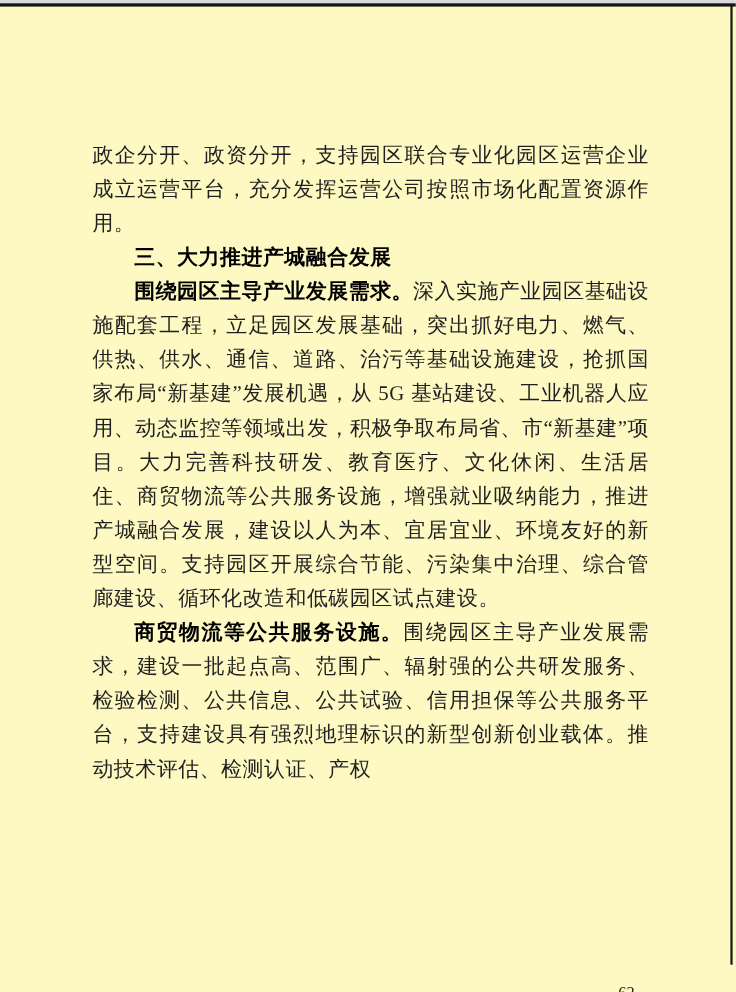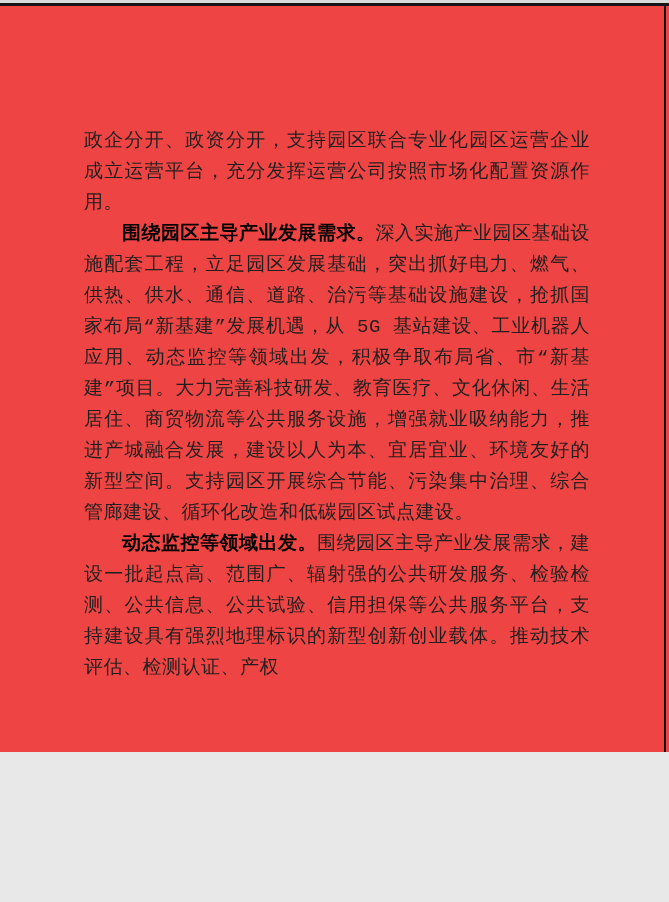--- a/index.html
+++ b/index.html
@@ -3,24 +3,24 @@
 <meta charset="utf-8">
 <style>
   html, body {
     margin: 0;
     padding: 0;
     background: #e8e8e8;
   }
   .page {
     position: relative;
     width: 669px;
-    height: 752px;
-    background: #ef4444;
+    height: 902px;
+    background: #fef9c3;
     overflow: hidden;
-    font-family: Liberation Mono, monospace;
+    font-family: Liberation Serif, serif;
     color: #1f1f1f;
   }
   .scan-strip-top {
     position: absolute;
     top: 0; left: 0;
     width: 669px; height: 3px;
     background: #d9d9d9;
   }
   .scan-rule-top {
     position: absolute;
@@ -76,23 +76,24 @@
 <div class="page">
 
   <div class="scan-strip-top"></div>
   <div class="scan-rule-top"></div>
   <div class="scan-rule-right"></div>
 
   <div class="text-block">
 
     <p>政企分开、政资分开，支持园区联合专业化园区运营企业成立运营平台，充分发挥运营公司按照市场化配置资源作用。</p>
 
+    <p class="section-heading">三、大力推进产城融合发展</p>
 
 
     <p class="para-indent"><span class="para-lead">围绕园区主导产业发展需求。</span><span>深入实施产业园区基础设施配套工程，立足园区发展基础，突出抓好电力、燃气、供热、供水、通信、道路、治污等基础设施建设，抢抓国家布局“新基建”发展机遇，从 5G 基站建设、工业机器人应用、动态监控等领域出发，积极争取布局省、市“新基建”项目。大力完善科技研发、教育医疗、文化休闲、生活居住、商贸物流等公共服务设施，增强就业吸纳能力，推进产城融合发展，建设以人为本、宜居宜业、环境友好的新型空间。支持园区开展综合节能、污染集中治理、综合管廊建设、循环化改造和低碳园区试点建设。</span></p>
 
-    <p class="para-indent"><span class="para-lead">动态监控等领域出发。</span><span>围绕园区主导产业发展需求，建设一批起点高、范围广、辐射强的公共研发服务、检验检测、公共信息、公共试验、信用担保等公共服务平台，支持建设具有强烈地理标识的新型创新创业载体。推动技术评估、检测认证、产权</span></p>
+    <p class="para-indent"><span class="para-lead">商贸物流等公共服务设施。</span><span>围绕园区主导产业发展需求，建设一批起点高、范围广、辐射强的公共研发服务、检验检测、公共信息、公共试验、信用担保等公共服务平台，支持建设具有强烈地理标识的新型创新创业载体。推动技术评估、检测认证、产权</span></p>
 
   </div>
 
   <div class="page-number">62</div>
 
 </div>
 
 </body></html>

